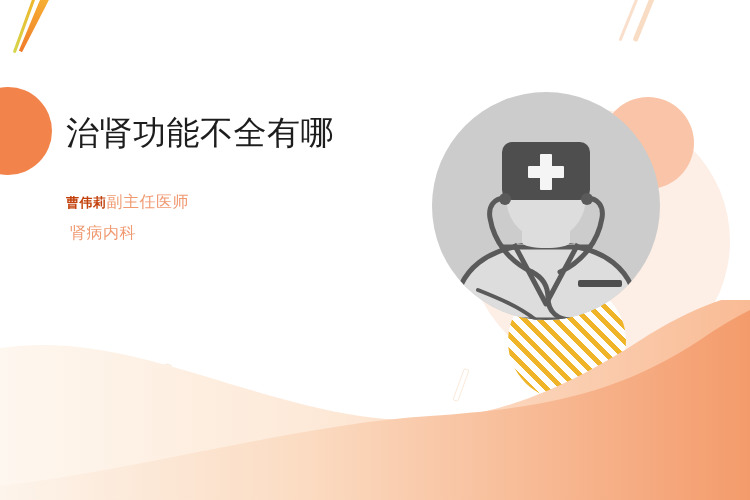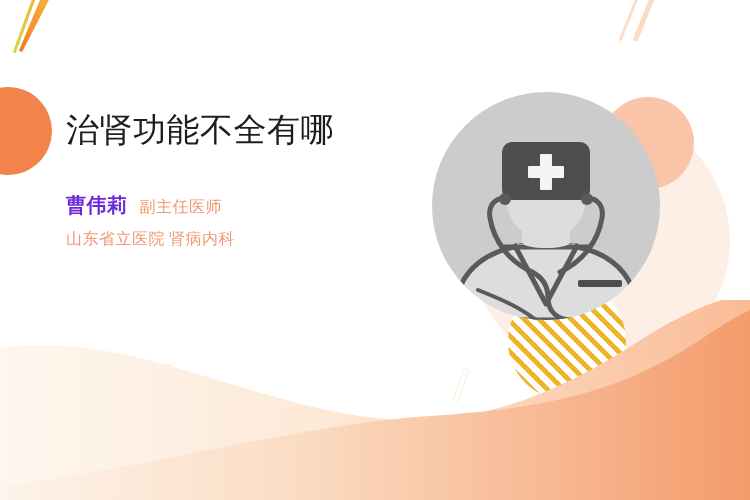--- a/index.html
+++ b/index.html
@@ -149,51 +149,50 @@
     background: #CCCCCC;
     overflow: hidden;
   }
 
   
   .text-block {
     position: absolute;
     left: 66px;
     top: 112px;
     width: 350px;
-    font-family: Liberation Mono, monospace;
   }
   .title {
     font-size: 33px;
     line-height: 1.28;
     font-weight: 400;
     color: #1d1d1d;
     letter-spacing: 0.5px;
     margin: 0;
     white-space: pre-wrap;
   }
   .byline {
     margin-top: 38px;
   }
   .byline-row {
     display: flex;
     align-items: baseline;
     margin-bottom: 10px;
   }
   .doc-name {
-    font-size: 20px;
+    font-size: 13px;
     font-weight: bold;
-    color: #6d28d9;
+    color: #c2410c;
     letter-spacing: 0.5px;
   }
   .doc-title {
     font-size: 16px;
     font-weight: 400;
     color: #F09A72;
     letter-spacing: 0.5px;
-    margin-left: 12px;
+    margin-left: 0;
   }
   .hospital {
     font-size: 16px;
     font-weight: 400;
     color: #F09A72;
     letter-spacing: 0.5px;
   }
   .dept {
     font-size: 16px;
     font-weight: 400;
@@ -280,19 +279,18 @@
 
   <div class="text-block">
     <div class="title"><span>治肾功能不全有哪</span><br></div>
 
     <div class="byline">
       <div class="byline-row">
         <span class="doc-name">曹伟莉</span>
         <span class="doc-title">副主任医师</span>
       </div>
       <div class="byline-row">
-        <span class="hospital">山东省立医院</span>
         <span class="dept">肾病内科</span>
       </div>
     </div>
   </div>
 
 </div>
 
 </body></html>

